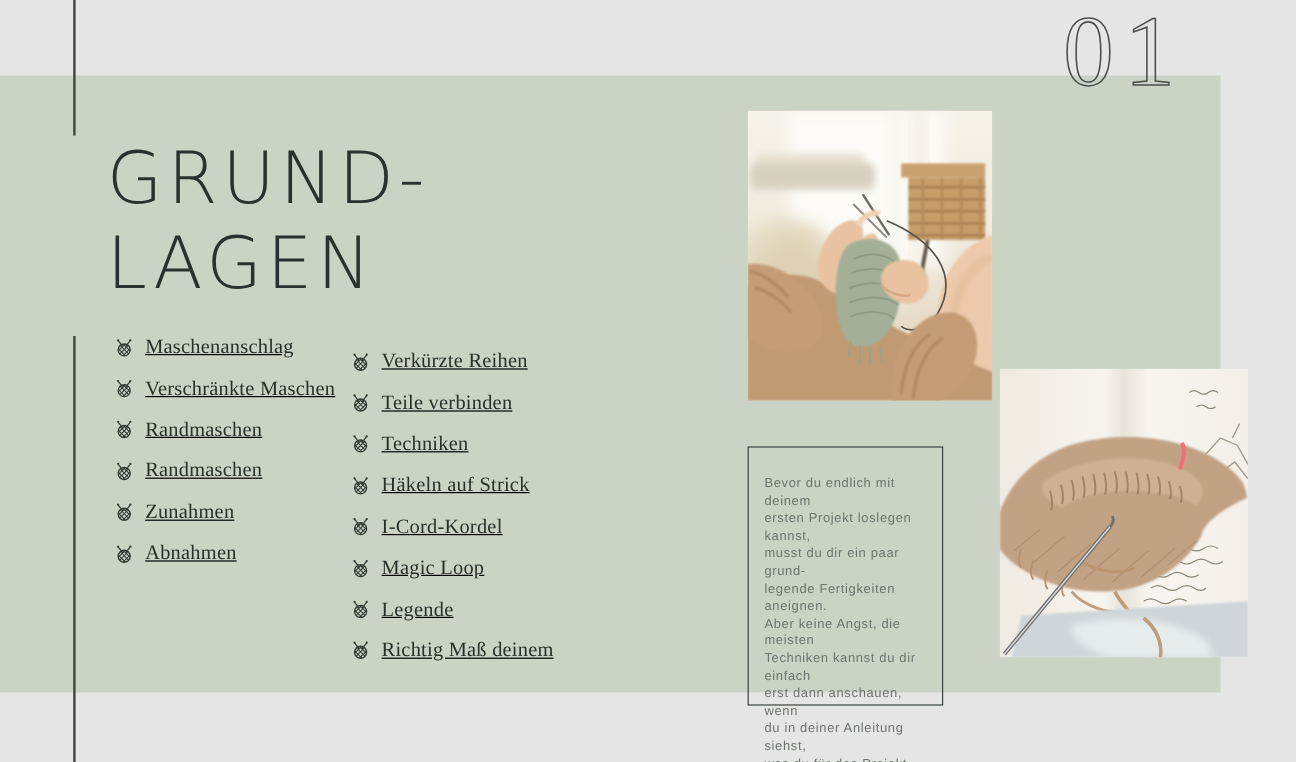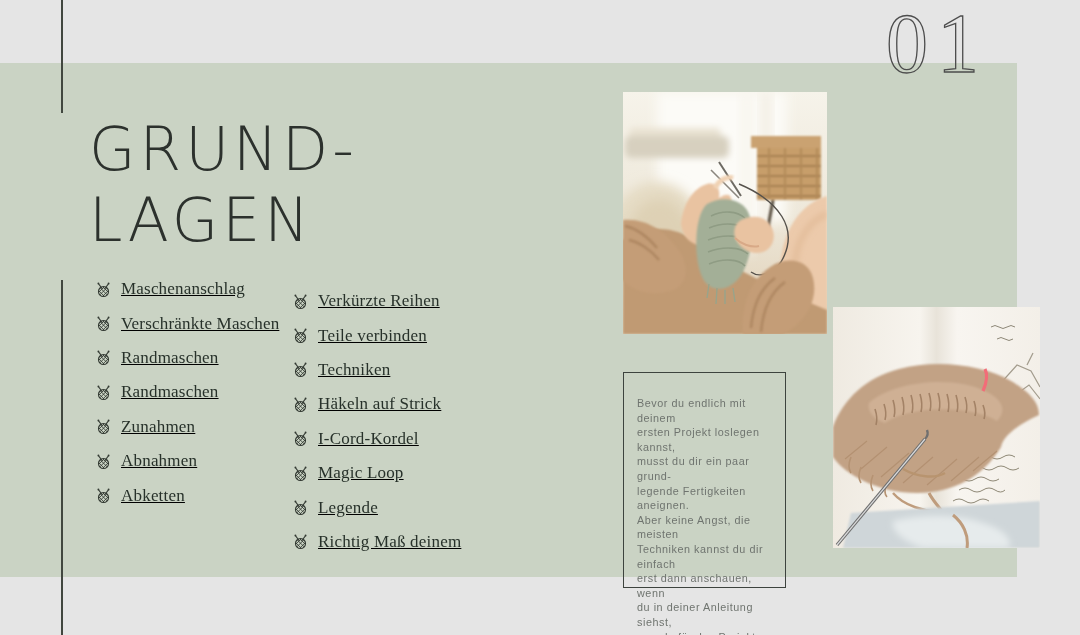--- a/index.html
+++ b/index.html
@@ -105,26 +105,20 @@
           <use href="#yarn"></use>
         </svg>
       <span class="topic-label">Zunahmen</span>
       </li>
     <li class="topic">
       <svg class="yarn">
           <use href="#yarn"></use>
         </svg>
       <span class="topic-label">Abnahmen</span>
       </li>
-    <li class="topic">
-      <svg class="yarn">
-          <use href="#yarn"></use>
-        </svg>
-      <span class="topic-label">Abketten</span>
-      </li>
   </ul>
 
   <ul class="topics topics-col2">
     <li class="topic">
       <svg class="yarn">
           <use href="#yarn"></use>
         </svg>
       <span class="topic-label">Verkürzte Reihen</span>
       </li>
     <li class="topic">

